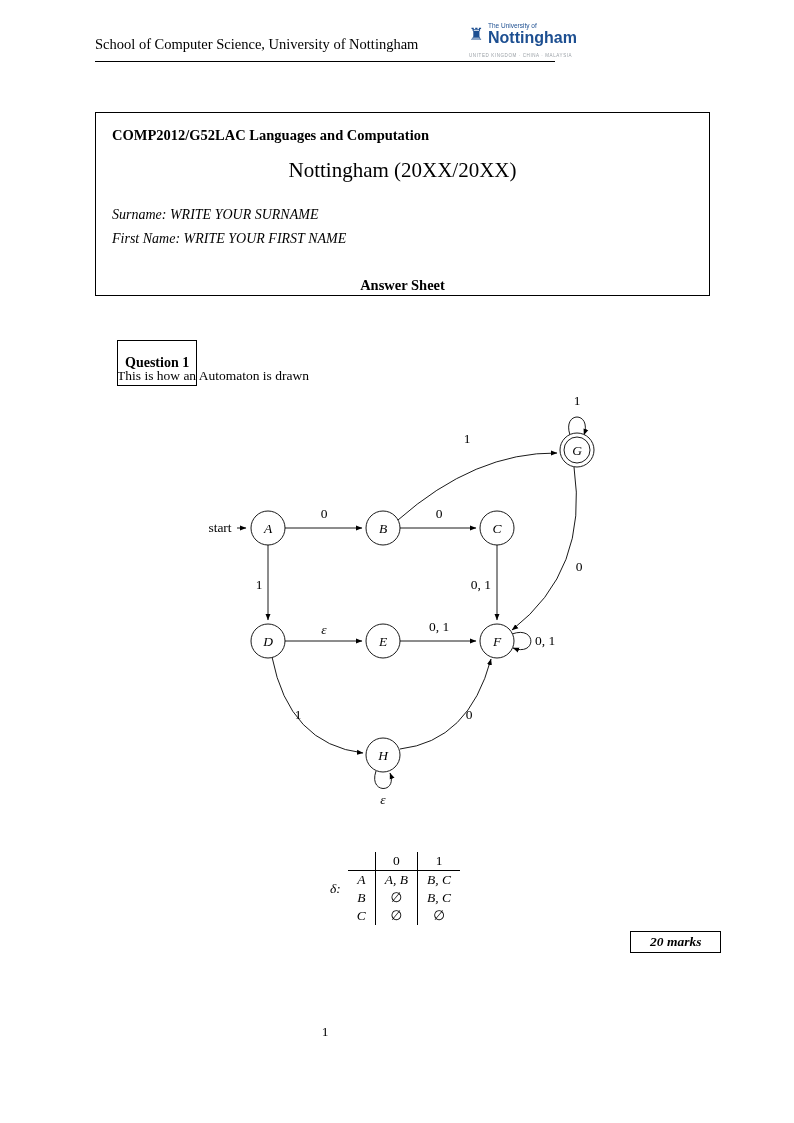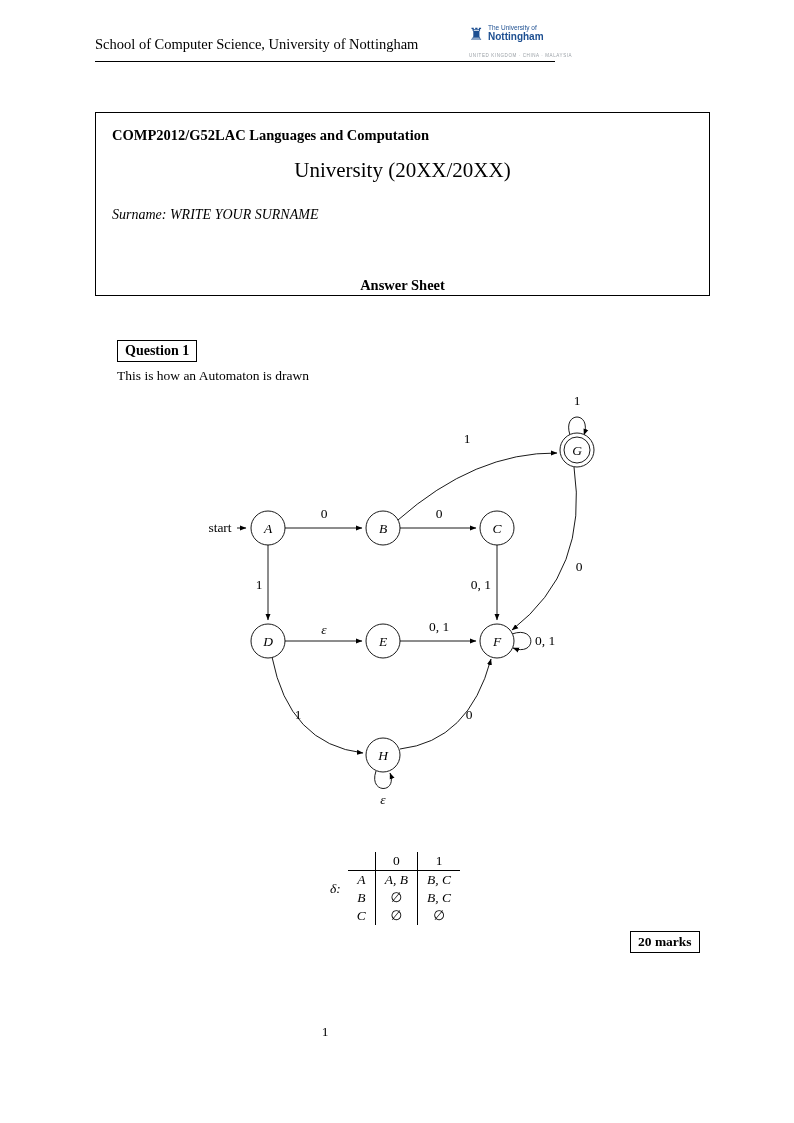--- a/index.html
+++ b/index.html
@@ -16,72 +16,76 @@
   
   .school { left:95px; top:36px; font-size:14.5px; font-weight:normal; }
   .headrule { left:95px; top:61px; width:460px; height:1px; background:#000; }
   .logo { left:468px; top:23px; display:flex; align-items:center; gap:4px; }
   .logo-shield {
     width:16px; height:22px; display:flex; align-items:center; justify-content:center;
     color:#1d4f91; font-family:"DejaVu Sans",sans-serif; font-size:17px; line-height:1;
   }
   .logo-text { display:flex; flex-direction:column; line-height:1.05; }
   .logo-line1 { font-family:"Liberation Sans",sans-serif; font-size:6.5px; color:#1d4f91; }
-  .logo-line2 { font-family:"Liberation Sans",sans-serif; font-size:10px; font-weight:bold; color:#1d4f91; }
+  .logo-line2 { font-family:"Liberation Sans",sans-serif; font-size:16px; font-weight:bold; color:#1d4f91; }
   .logo-line3 { left:469px; top:53px; font-family:"Liberation Sans",sans-serif; font-size:4.5px; color:#9aa0a6; letter-spacing:0.6px; }
 
   
   .coverbox { left:95px; top:112px; width:615px; height:184px; border:1px solid #000; }
   .course { left:112px; top:127px; font-size:14.5px; font-weight:bold;text-align:right; }
   .cw-title { left:95px; top:158px; width:615px; font-size:21px; text-align:center; }
   .idline { left:112px; font-size:14px; font-style:italic; }
   .answer { left:95px; top:277px; width:615px; font-size:14.5px; font-weight:bold; text-align:center; }
 
   
-  .qbox { left:117px; top:340px; border:1px solid #000; padding:2px 7px; font-size:14px; font-weight:bold; }
+  .qbox { left:117px; top:340px; border:1px solid #000; padding:14px 7px; font-size:14px; font-weight:bold; }
   .body-text { font-size:13.5px; }
 
   
   svg text { font-family:"Liberation Serif","DejaVu Serif",serif; font-size:13.5px; fill:#000; }
   .stateText text { font-style:italic; }
 
   
   .ttable-wrap { left:330px; top:852px; display:flex; align-items:center; gap:7px; font-size:13.5px; }
   .delta { font-style:italic; }
   table.ttable { border-collapse:collapse; font-size:13.5px; font-family:"Liberation Serif","DejaVu Sans",serif; }
   table.ttable td { padding:0 9px; text-align:center; height:18px; line-height:18px; }
   table.ttable td.vline { border-left:1px solid #000; }
   table.ttable tr.hdr td { border-bottom:1px solid #000; }
   td.stcell, td.valcell { font-style:italic; }
 
-  .marksbox { left:630px; top:931px; border:1px solid #000; padding:2px 7px; font-size:13.5px; font-weight:bold; }
+  .marksbox { left:630px; top:931px; border:1px solid #000; padding:2px 19px; font-size:13.5px; font-weight:bold;font-style:italic; }
   .pagenum { left:95px; top:1024px; width:460px; text-align:center; font-size:13.5px; }
 </style>
 </head>
 <body>
 
 <div class="page">
 
   <div class="abs school">School of Computer Science, University of Nottingham</div>
   <div class="abs headrule"></div>
   <div class="abs logo">
     <div class="logo-shield">♜</div>
     <div class="logo-text">
       <span class="logo-line1">The University of</span>
       <span class="logo-line2">Nottingham</span>
     </div>
   </div>
   <div class="abs logo-line3">UNITED KINGDOM · CHINA · MALAYSIA</div>
 
   <div class="abs coverbox"></div>
   <div class="abs course">COMP2012/G52LAC Languages and Computation</div>
-  <div class="abs cw-title">University (20XX/20XX)</div>
+  <div class="abs cw-title">Nottingham (20XX/20XX)</div>
   <div class="abs idline" style="top:207px;">
     <span>Surname:</span>
     <span>WRITE YOUR SURNAME</span>
+  </div>
+  <div class="abs idline" style="top:231px;">
+    <span>First Name:</span>
+    <span>WRITE YOUR FIRST NAME</span>
   </div>
   <div class="abs answer">Answer Sheet</div>
 
   <div class="abs qbox">Question 1</div>
   <div class="abs body-text" style="left:117px; top:368px;">This is how an Automaton is drawn</div>
 
   <svg class="abs" style="left:150px; top:390px;" width="490" height="425" viewBox="150 390 490 425">
     <defs>
       <marker id="arr" viewBox="0 0 10 10" refX="8.5" refY="5" markerWidth="8" markerHeight="8" orient="auto">
         <path d="M0,1.5 L9,5 L0,8.5 z" fill="#000"></path>

